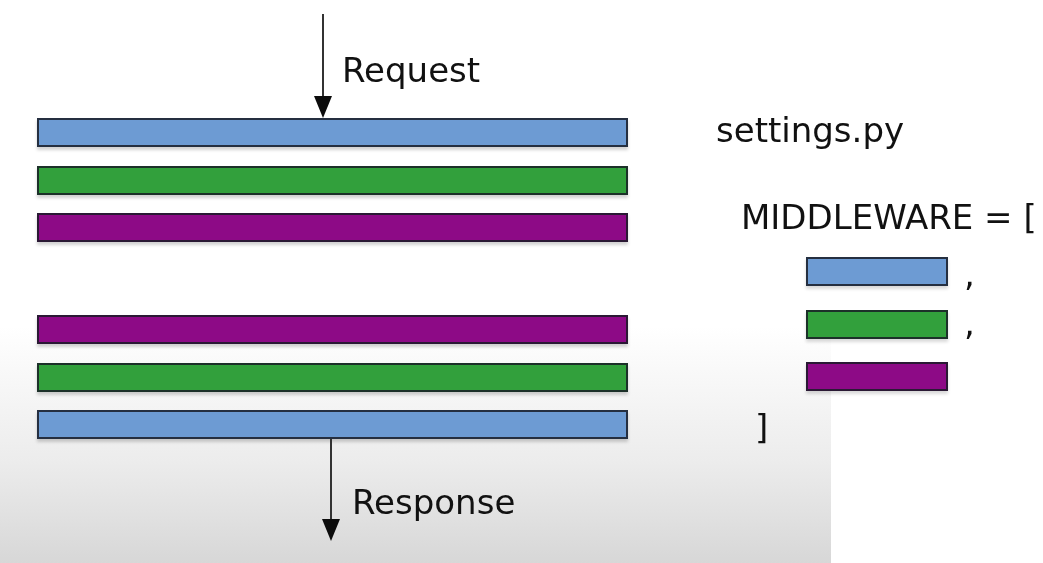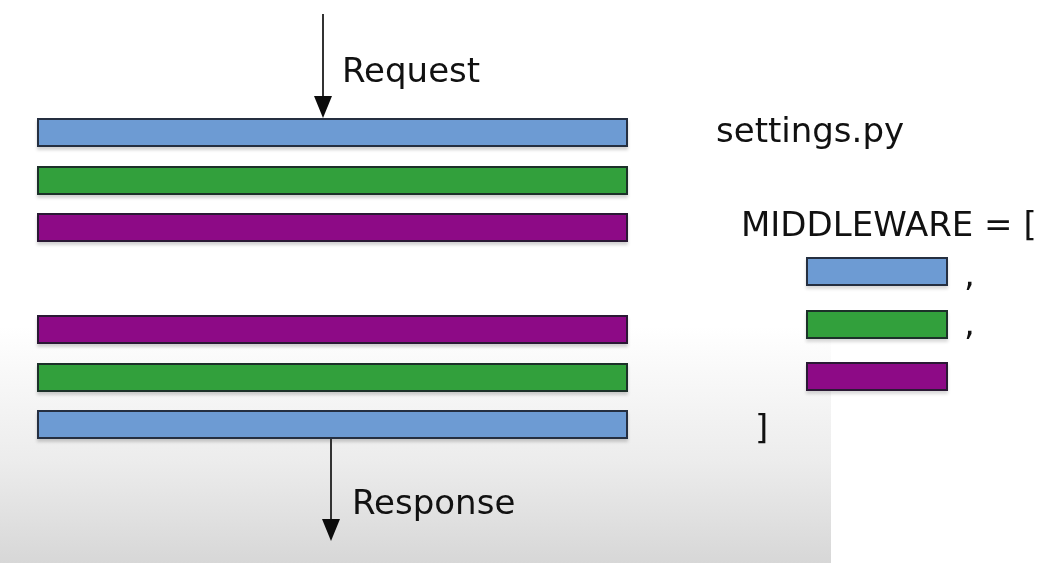--- a/index.html
+++ b/index.html
@@ -68,21 +68,21 @@
 
   <div class="bar" style="top: 315px; background-color: rgb(141, 10, 134);"></div>
   <div class="bar" style="top: 363px; background-color: rgb(50, 160, 60);"></div>
   <div class="bar" style="top: 410px; background-color: rgb(109, 155, 211);"></div>
 
   <div class="arrow-line" style="left:330px; top:439px; height:82px;"></div>
   <div class="arrow-head" style="left:322px; top:519px;"></div>
   <div class="label" style="left:352px; top:485px;">Response</div>
 
   <div class="label" style="left:716px; top:113px;">settings.py</div>
-  <div class="label" style="left:741px; top:207px;">MIDDLEWARE = [</div>
+  <div class="label" style="left:741px; top:200px;">MIDDLEWARE = [</div>
 
   <div class="swatch" style="top: 257px; background-color: rgb(109, 155, 211);"></div>
   <div class="label" style="left:964px; top:257px;">,</div>
 
   <div class="swatch" style="top: 310px; background-color: rgb(50, 160, 60);"></div>
   <div class="label" style="left:964px; top:306px;">,</div>
 
   <div class="swatch" style="top: 362px; background-color: rgb(141, 10, 134);"></div>
   <div class="label" style="left:964px; top:358px;"></div>
 

